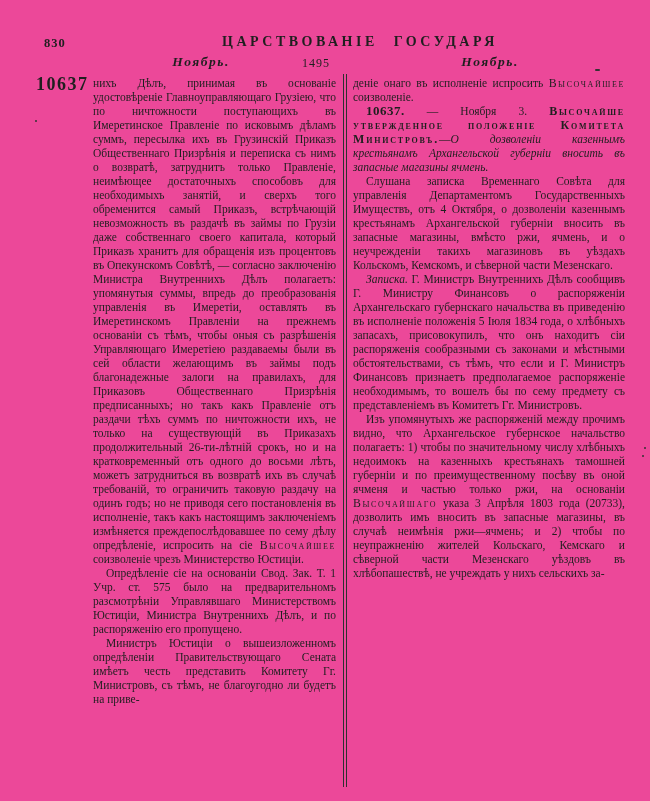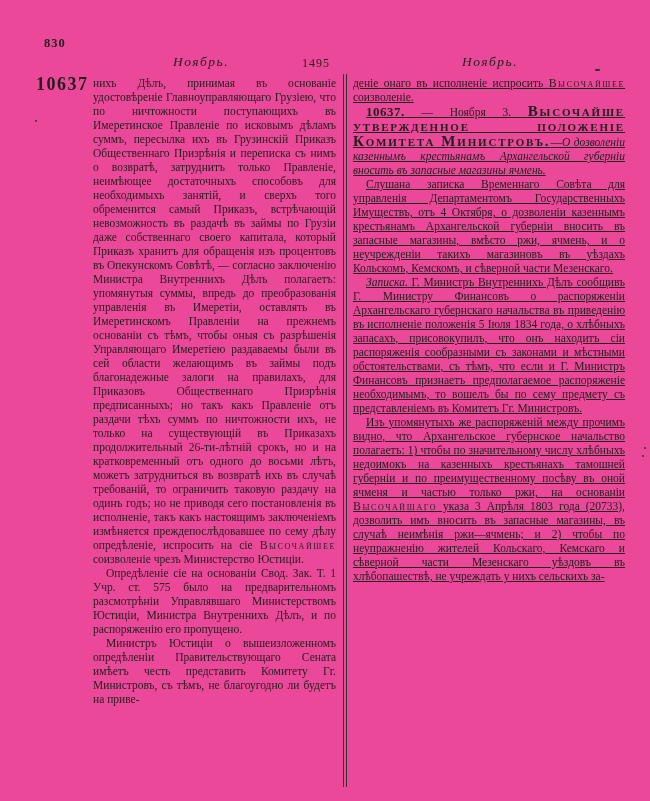--- a/index.html
+++ b/index.html
@@ -19,71 +19,72 @@
   .main-title{
     position:absolute;top:34px;left:160px;width:400px;
     text-align:center;
     font-size:14px;font-weight:bold;
     letter-spacing:3.5px;word-spacing:9px;
     white-space:nowrap;
   }
   .months-row{position:absolute;top:54px;left:0;width:650px;height:18px;}
   .month-left,.month-right{
     position:absolute;top:0;
-    font-style:italic;font-weight:normal;
+    font-style:italic;font-weight:bold;
     font-size:13.5px;letter-spacing:1.5px;
     transform:translateX(-50%);
     white-space:nowrap;
   }
   .month-left{left:201px;}
   .month-right{left:490px;}
   .year{
     position:absolute;top:2px;left:316px;transform:translateX(-50%);
     font-size:12px;letter-spacing:1px;
   }
   .margin-number{
     position:absolute;left:36px;top:74px;
     font-size:18px;font-weight:bold;letter-spacing:1.5px;
   }
   .col{
     position:absolute;top:76px;
     font-size:11.5px;line-height:14px;
     text-align:justify;
   }
   .col-left{left:93px;width:243px;}
-  .col-right{left:353px;width:272px;text-decoration:underline;}
+  .col-right{left:353px;width:272px;}
   .col p{margin:0;padding:0;}
   .col p.indent{text-indent:13px;}
   .divider{
     position:absolute;left:343px;top:74px;height:713px;width:2px;
     border-left:1.5px solid #2f2f2f;border-right:1.5px solid #2f2f2f;
   }
   .seg-n{}
   .seg-i{font-style:italic;}
   .seg-b{font-weight:bold;font-size:13px;letter-spacing:0.5px;}
   .seg-hc{
     font-weight:bold;font-variant:small-caps;
-    letter-spacing:1.8px;font-size:15px;
+    letter-spacing:1.8px;font-size:12px;
   }
   .seg-sc{
     font-variant:small-caps;letter-spacing:1.6px;font-size:11.8px;
   }
   .speck{position:absolute;background:#333;border-radius:1px;}
   .speck-1{left:35px;top:120px;width:2px;height:2px;}
   .speck-2{left:595px;top:69px;width:5px;height:2px;}
   .speck-3{left:644px;top:447px;width:2px;height:2px;}
   .speck-4{left:642px;top:455px;width:2px;height:2px;}
 </style>
 </head>
 <body>
 
 <div class="page">
 
   <span class="pageno">830</span>
 
+  <div class="main-title">ЦАРСТВОВАНІЕ ГОСУДАРЯ</div>
 
   <div class="months-row">
     <span class="month-left">Ноябрь.</span>
     <span class="year">1495</span>
     <span class="month-right">Ноябрь.</span>
   </div>
 
   <div class="margin-number">10637</div>
 
   <div class="col col-left">

